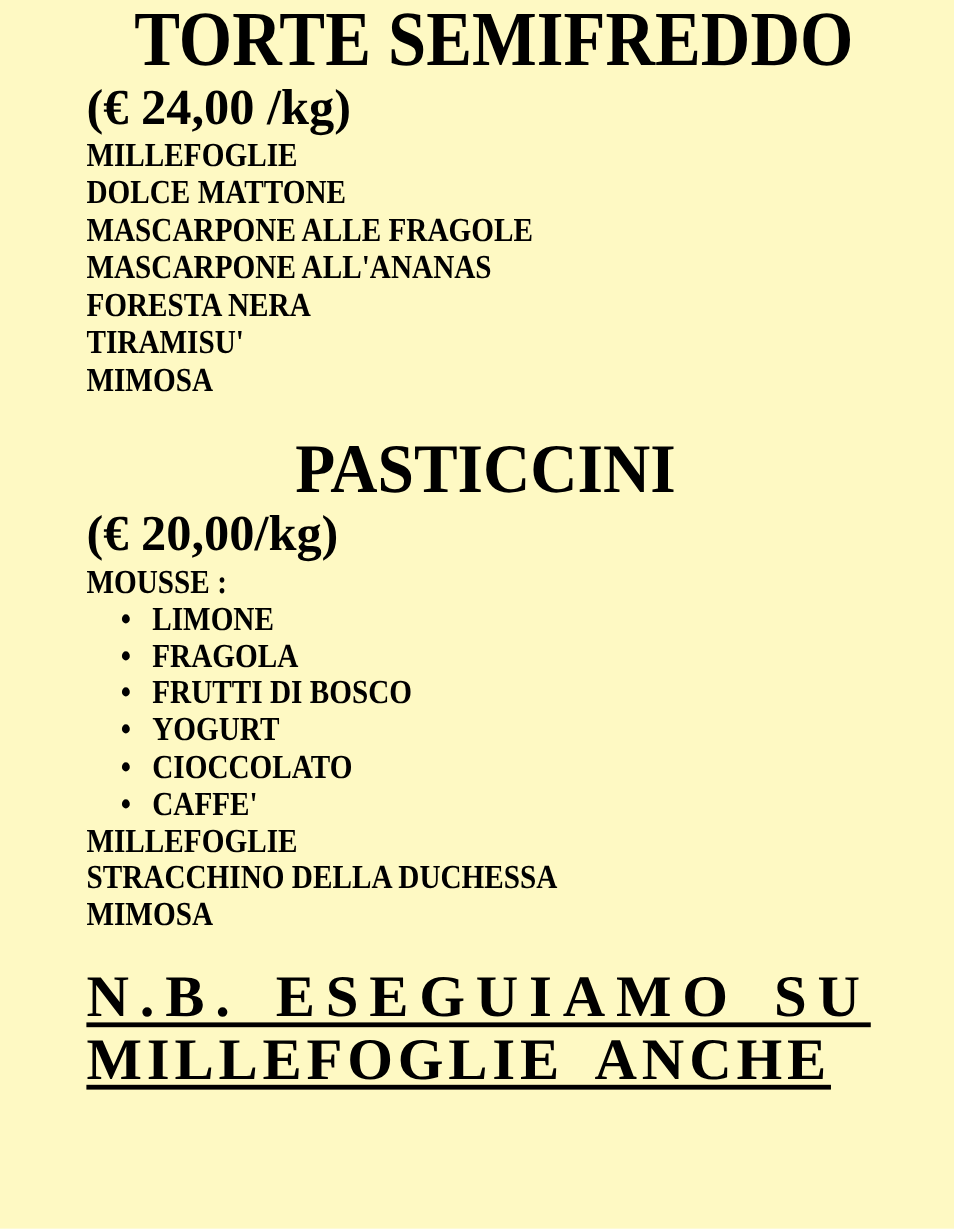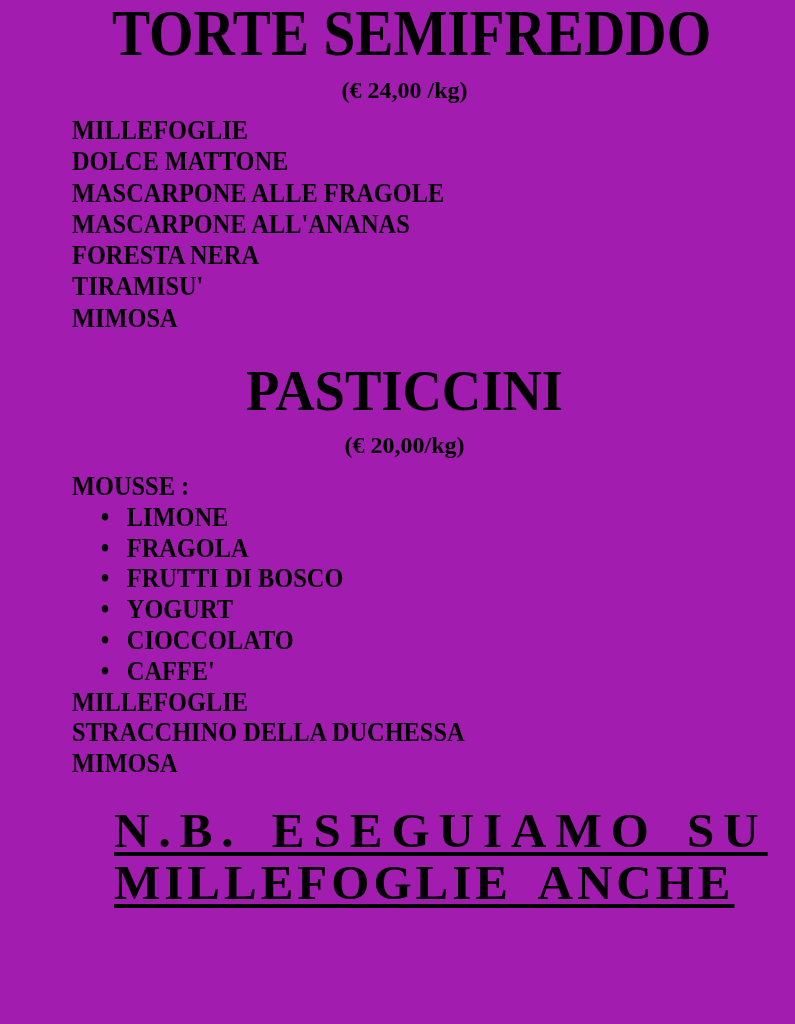--- a/index.html
+++ b/index.html
@@ -13,43 +13,42 @@
     overflow: hidden;
     color: #000000;
     font-family: "Liberation Serif", "DejaVu Serif", serif;
     font-weight: bold;
   }
   .page {
     box-sizing: border-box;
     width: 795px;
     height: 1024px;
     padding: 2px 58px 0 72px;
-    background: #a21caf;
+    background: #fef9c3;
   }
   .section-title-1 {
     margin: 0;
     font-size: 65px;
     line-height: 62px;
     text-align: center;
     white-space: nowrap;
     transform: scaleX(0.88);
   }
   .section-title-2 {
     margin: 30px 0 0 0;
     font-size: 58px;
     line-height: 56px;
     text-align: center;
     white-space: nowrap;
     transform: scaleX(0.94);
   }
   .section-price {
     margin: 6px 0 0 0;
-    font-size: 24px;
+    font-size: 42px;
     line-height: 40px;
-    text-align: center;
     white-space: nowrap;
   }
   ul.menu-list {
     list-style: none;
     margin: 4px 0 0 0;
     padding: 0;
     font-size: 28px;
     line-height: 31.3px;
     transform: scaleX(0.87);
     transform-origin: 0 0;
@@ -64,21 +63,20 @@
   li.bullet-row {
     padding-left: 33px;
   }
   .bullet {
     display: inline-block;
     width: 30px;
     font-size: 28px;
   }
   .note {
     margin-top: 26px;
-    margin-left: 42px;
   }
   .note-line {
     font-size: 49px;
     line-height: 52px;
     white-space: nowrap;
   }
   .note-line .u {
     text-decoration: underline;
     text-decoration-thickness: 4px;
     text-underline-offset: 5px;

